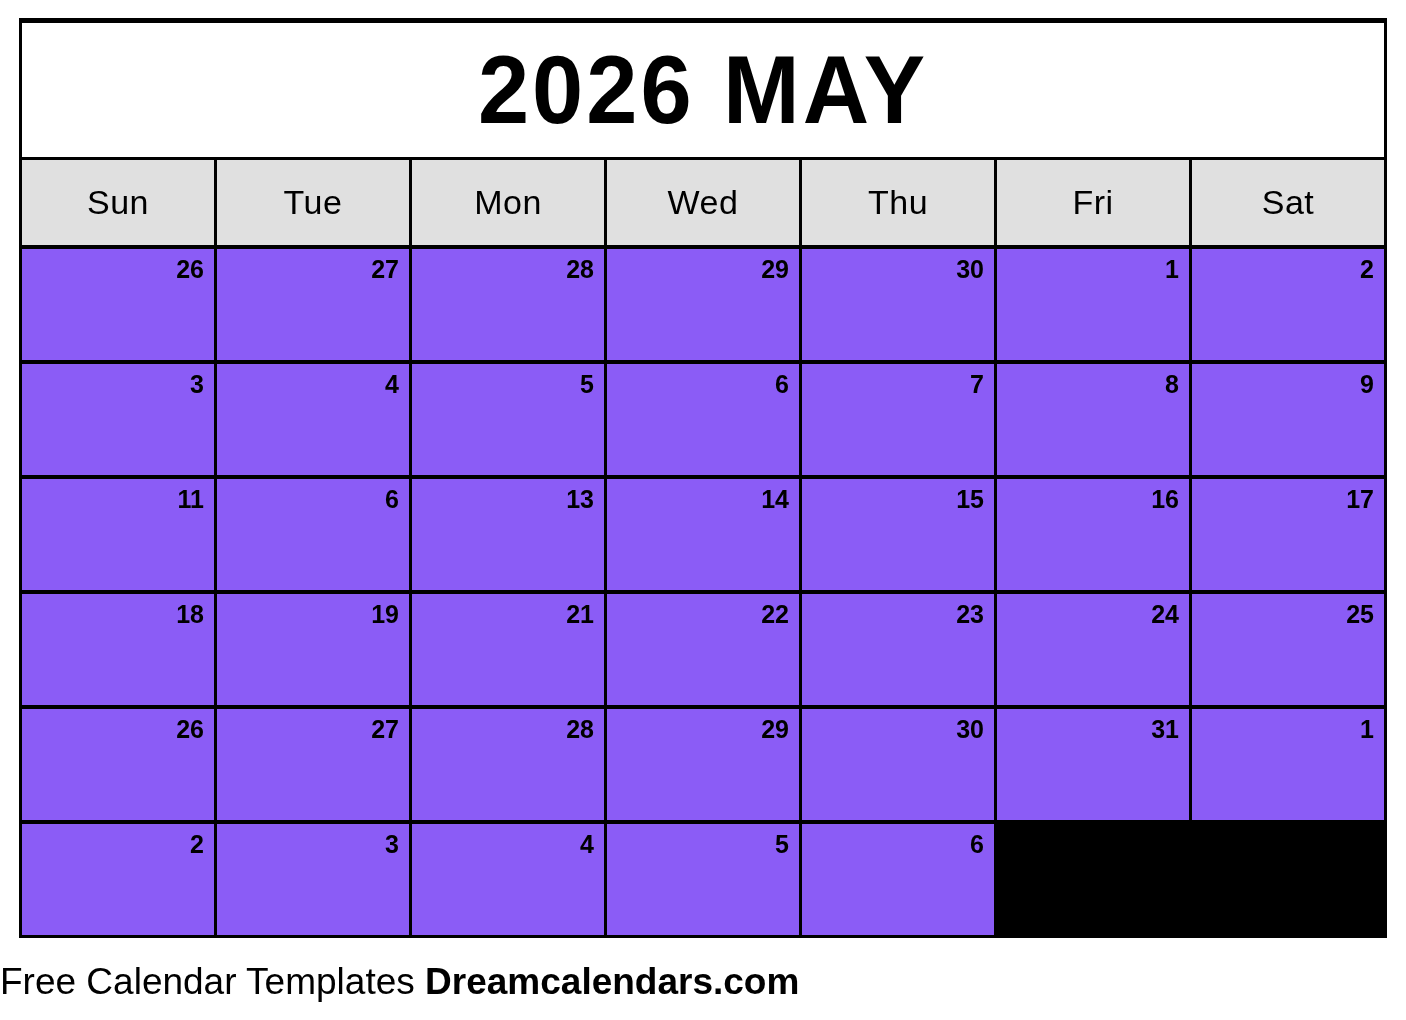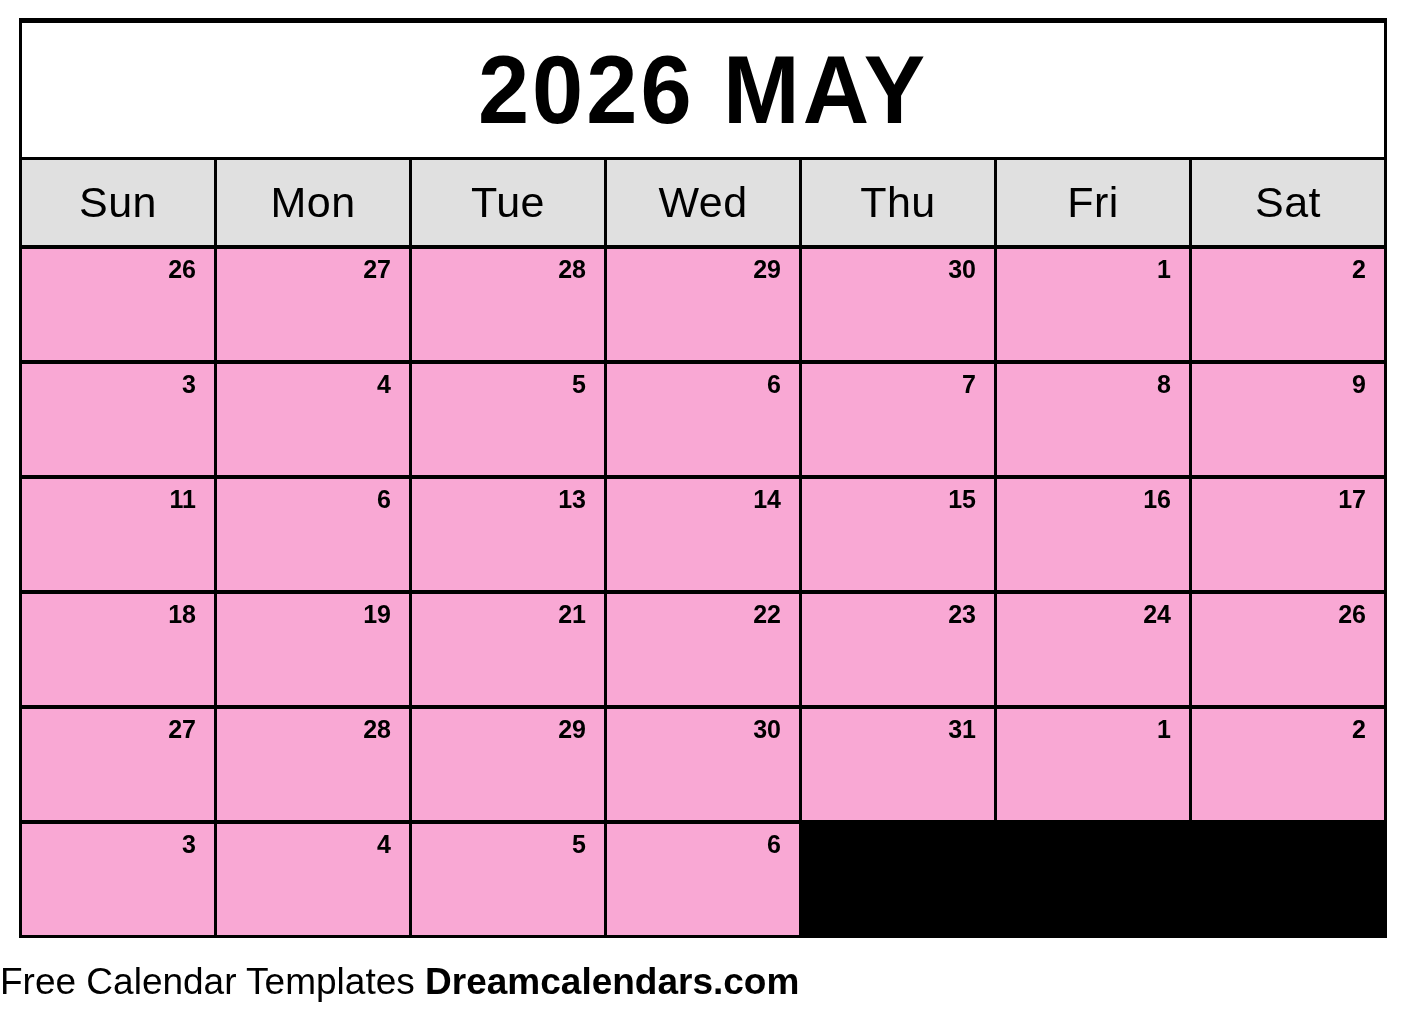--- a/index.html
+++ b/index.html
@@ -43,30 +43,30 @@
     gap: 4px 3px;
     background: #000000;
   }
   .hcell {
     background: #e0e0e0;
     display: flex;
     align-items: center;
     justify-content: center;
   }
   .hcell span {
-    font-size: 43px;
+    font-size: 34px;
     font-weight: 400;
     letter-spacing: 0.5px;
   }
   .dcell {
-    background: #f9a8d4;
+    background: #8b5cf6;
     display: flex;
     align-items: flex-start;
     justify-content: flex-end;
-    padding: 7px 18px;
+    padding: 7px 10px;
   }
   .dcell .dnum {
     font-size: 25px;
     font-weight: 700;
     line-height: 1.1;
   }
   .footer {
     margin-top: 22px;
     font-size: 37px;
     line-height: 1.2;
@@ -79,26 +79,26 @@
 
 <div class="calendar">
   <div class="title-bar">
     <span class="title-text">2026 MAY</span>
   </div>
   <div class="grid">
       <div class="hcell">
         <span>Sun</span>
       </div>
       <div class="hcell">
+        <span>Tue</span>
+      </div>
+      <div class="hcell">
         <span>Mon</span>
       </div>
       <div class="hcell">
-        <span>Tue</span>
-      </div>
-      <div class="hcell">
         <span>Wed</span>
       </div>
       <div class="hcell">
         <span>Thu</span>
       </div>
       <div class="hcell">
         <span>Fri</span>
       </div>
       <div class="hcell">
         <span>Sat</span>
@@ -176,20 +176,23 @@
         <span class="dnum">21</span>
       </div>
       <div class="dcell">
         <span class="dnum">22</span>
       </div>
       <div class="dcell">
         <span class="dnum">23</span>
       </div>
       <div class="dcell">
         <span class="dnum">24</span>
+      </div>
+      <div class="dcell">
+        <span class="dnum">25</span>
       </div>
       <div class="dcell">
         <span class="dnum">26</span>
       </div>
       <div class="dcell">
         <span class="dnum">27</span>
       </div>
       <div class="dcell">
         <span class="dnum">28</span>
       </div>

